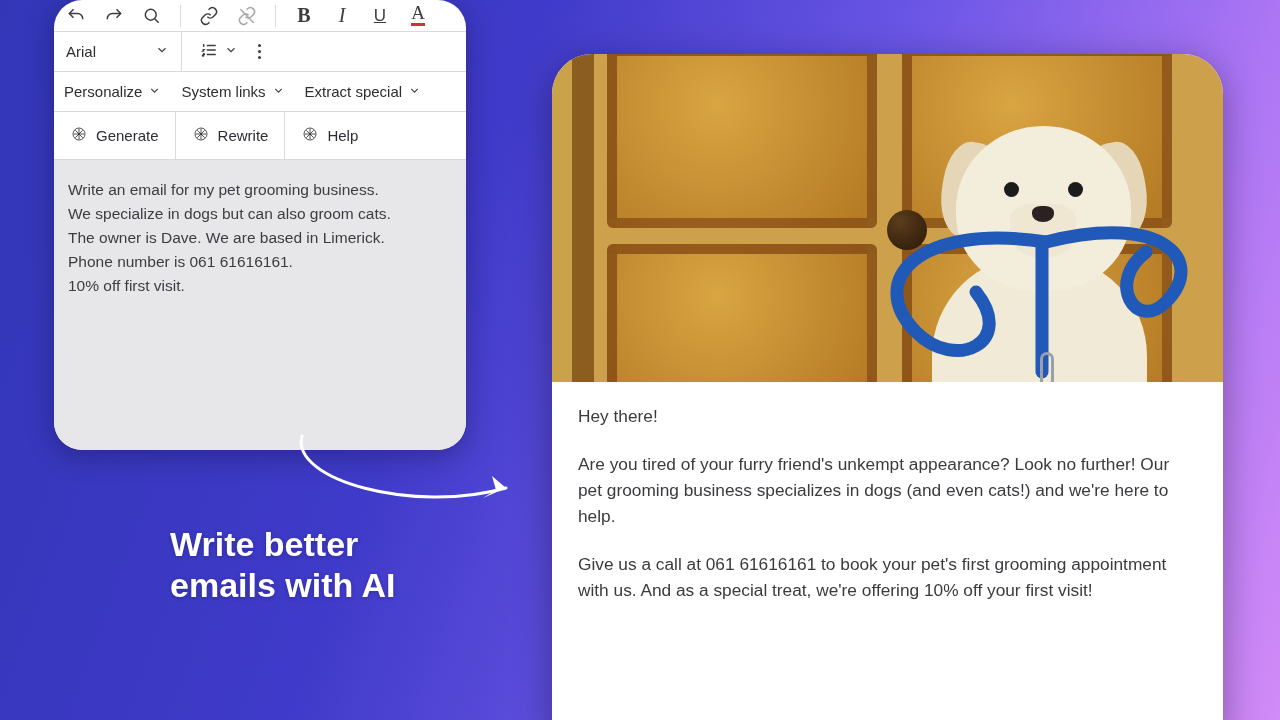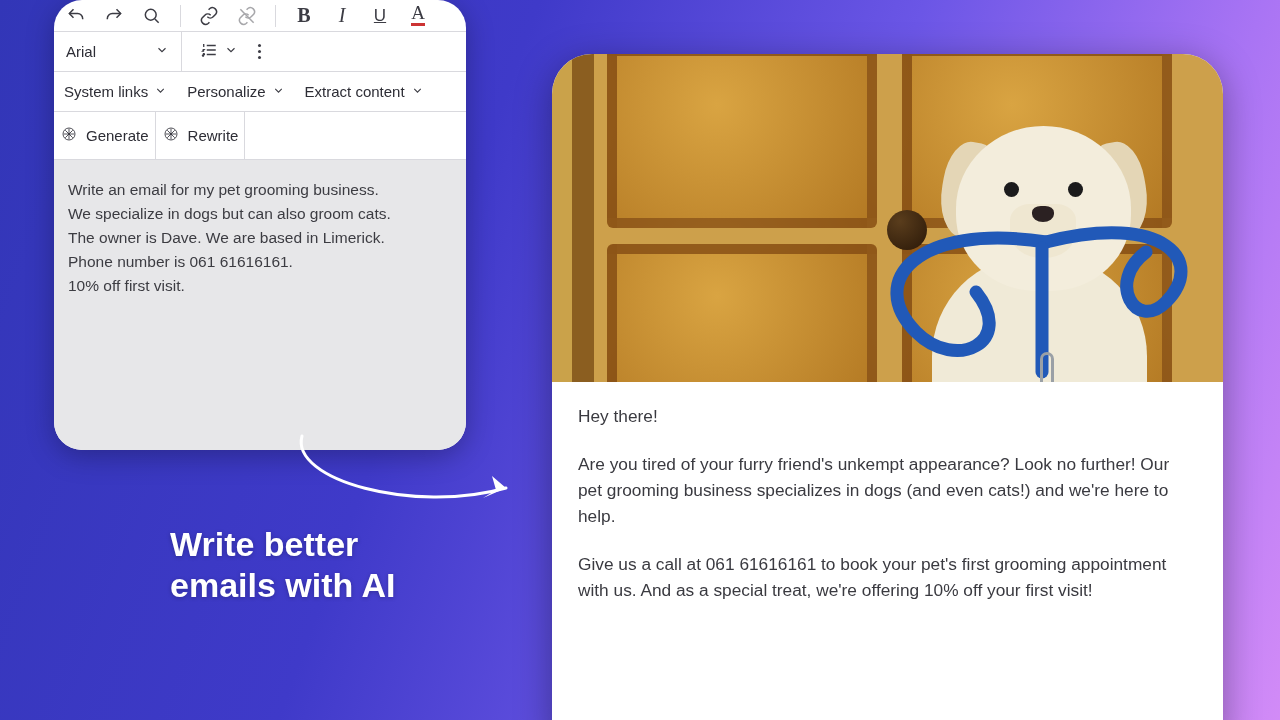--- a/index.html
+++ b/index.html
@@ -31,21 +31,21 @@
   .sel { display:flex; align-items:center; gap:12px; padding:0 12px; font-size:15px; color:#2d2d35; height:100%; border-right:1px solid #d9d9de;}
   .sel .chev svg{width:14px;height:14px;stroke:#3c3c44;fill:none;stroke-width:2;}
 
   .row3 { height:40px; font-size:15px;}
   .drop { display:flex; align-items:center; gap:6px; padding:0 10px; height:100%;}
   .drop .chev svg{width:13px;height:13px;stroke:#3c3c44;fill:none;stroke-width:2;}
 
   .row4 { height:48px; }
   .aibtn {
     display:flex; align-items:center; gap:8px;
-    padding:0 6px; height:100%;
+    padding:0 16px; height:100%;
     font-size:15px; color:#2d2d35;
     border-right:1px solid #d9d9de; background:#fff;
   }
   .aibtn .ai-icon svg{width:18px;height:18px;stroke:#2d2d35;fill:none;stroke-width:1.1;}
 
   .editor-body {
     background:#e7e7e9;
     padding:18px 14px;
     height: calc(100% - 160px);
     font-size:15.5px;
@@ -216,53 +216,60 @@
       <span class="vdots">
           <span></span>
           <span></span>
           <span></span>
         </span>
     </div>
   </div>
 
   <div class="row row3">
     <div class="drop">
+      <span>Personalize</span>
+      <span class="chev"><svg viewBox="0 0 24 24">
+            <path d="M6 9l6 6 6-6"></path>
+          </svg></span>
+    </div>
+    <div class="drop">
       <span>System links</span>
       <span class="chev"><svg viewBox="0 0 24 24">
             <path d="M6 9l6 6 6-6"></path>
           </svg></span>
     </div>
     <div class="drop">
-      <span>Personalize</span>
-      <span class="chev"><svg viewBox="0 0 24 24">
-            <path d="M6 9l6 6 6-6"></path>
-          </svg></span>
-    </div>
-    <div class="drop">
-      <span>Extract content</span>
+      <span>Extract special</span>
       <span class="chev"><svg viewBox="0 0 24 24">
             <path d="M6 9l6 6 6-6"></path>
           </svg></span>
     </div>
   </div>
 
   <div class="row row4">
     <div class="aibtn">
       <span class="ai-icon"><svg viewBox="0 0 24 24">
             <circle cx="12" cy="12" r="8"></circle>
             <path d="M12 5v14M5 12h14M7 7l10 10M17 7L7 17"></path>
           </svg></span>
       <span>Generate</span>
     </div>
     <div class="aibtn">
       <span class="ai-icon"><svg viewBox="0 0 24 24">
             <circle cx="12" cy="12" r="8"></circle>
             <path d="M12 5v14M5 12h14M7 7l10 10M17 7L7 17"></path>
           </svg></span>
       <span>Rewrite</span>
+    </div>
+    <div class="aibtn" style="border-right:none">
+      <span class="ai-icon"><svg viewBox="0 0 24 24">
+            <circle cx="12" cy="12" r="8"></circle>
+            <path d="M12 5v14M5 12h14M7 7l10 10M17 7L7 17"></path>
+          </svg></span>
+      <span>Help</span>
     </div>
   </div>
 
   <div class="editor-body">Write an email for my pet grooming business.
 We specialize in dogs but can also groom cats.
 The owner is Dave. We are based in Limerick.
 Phone number is 061 61616161.
 10% off first visit.</div>
 </div>
 

